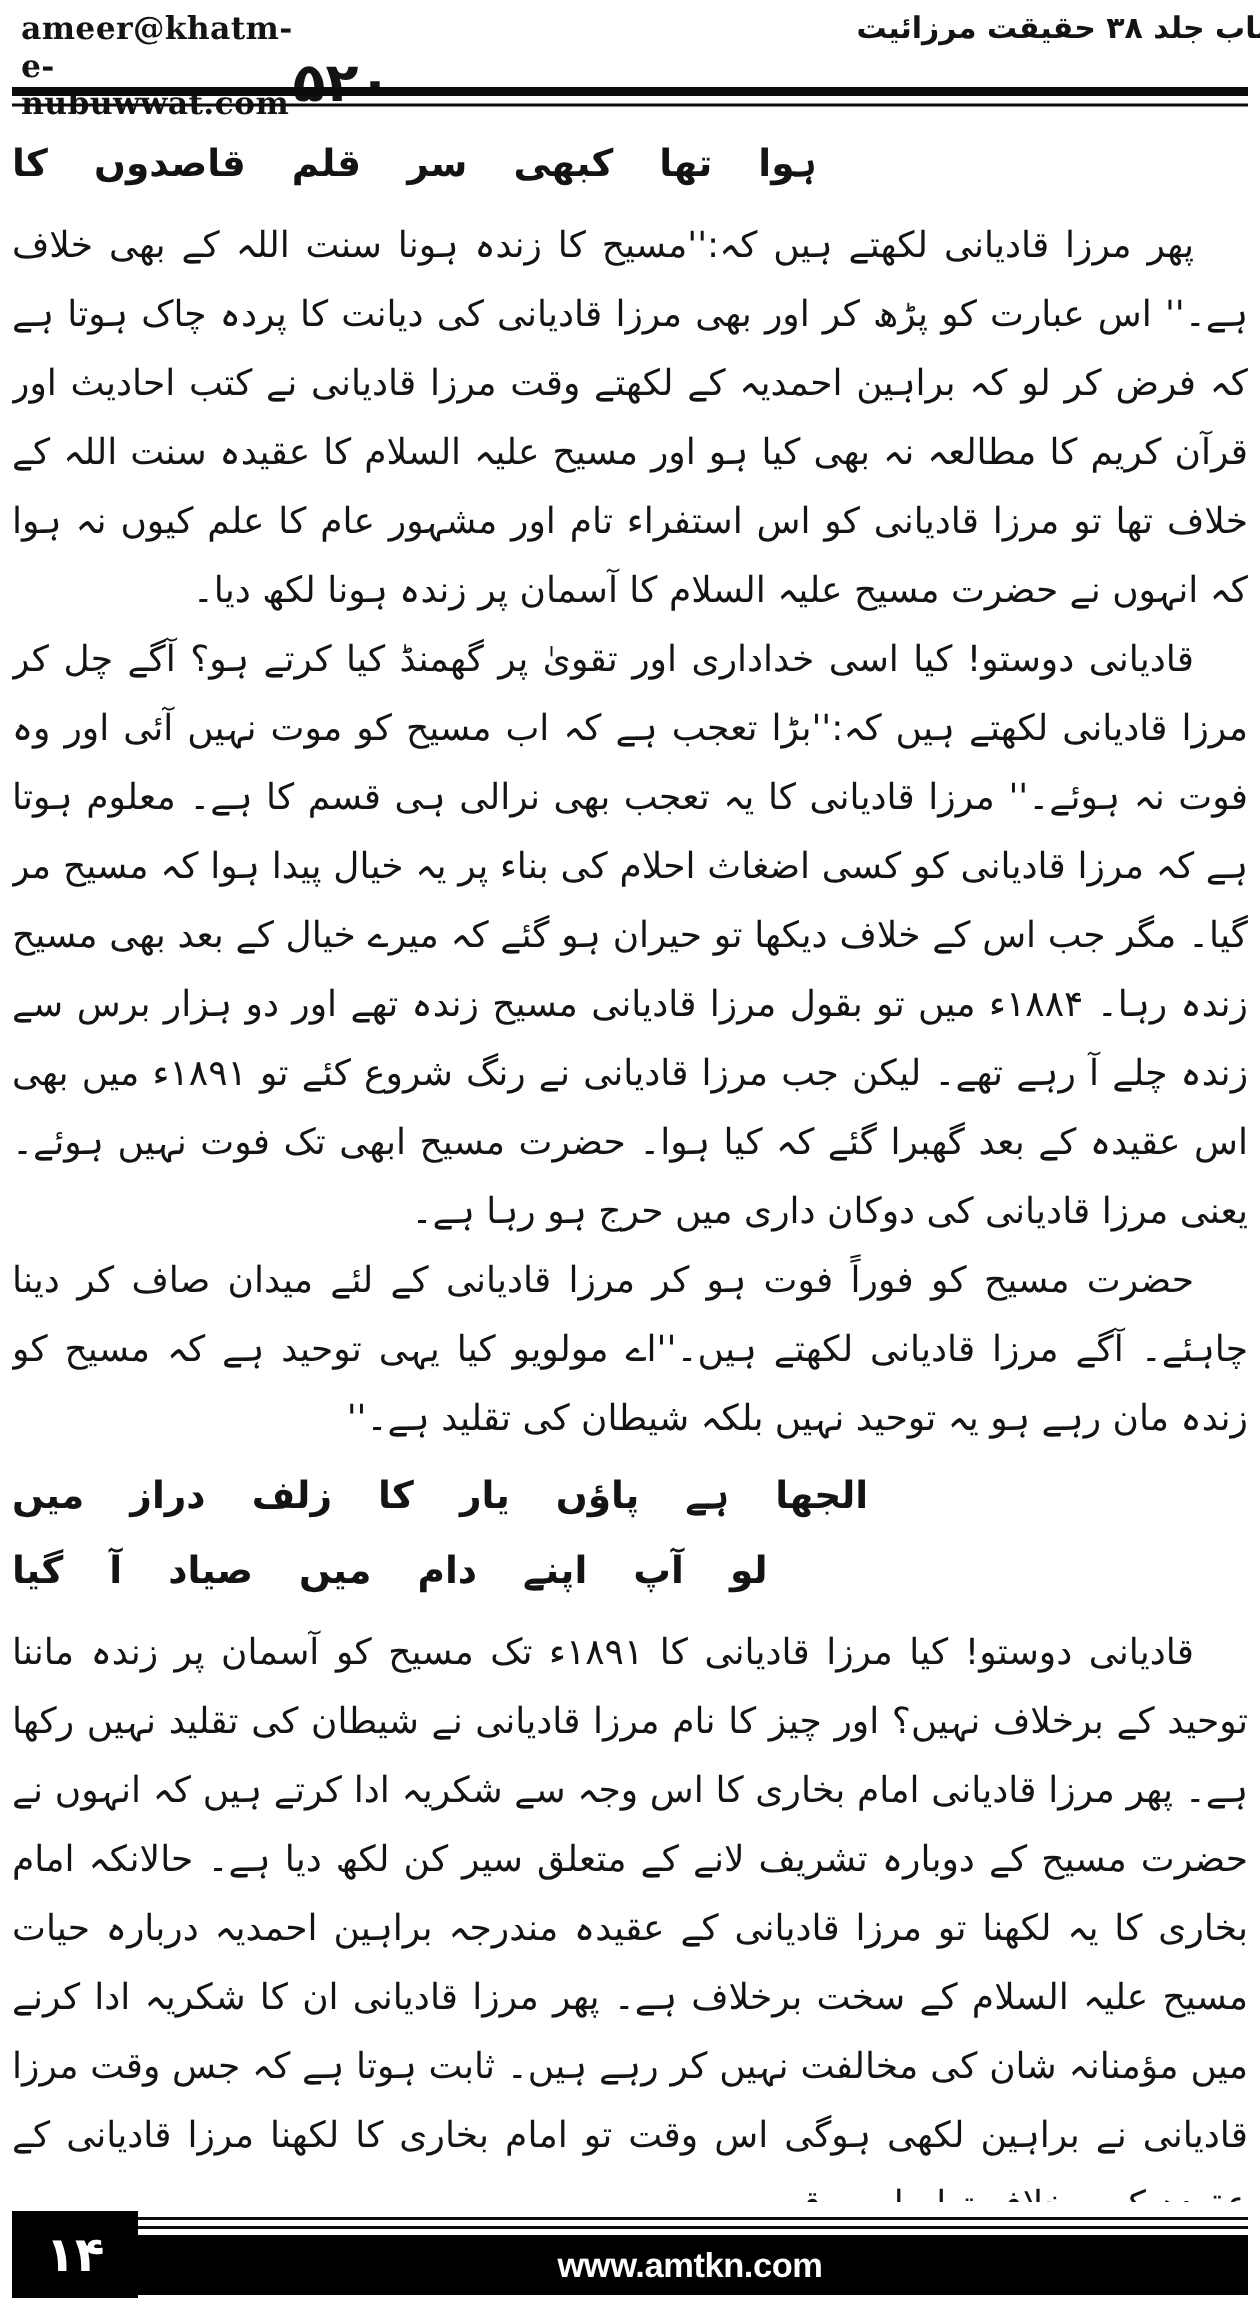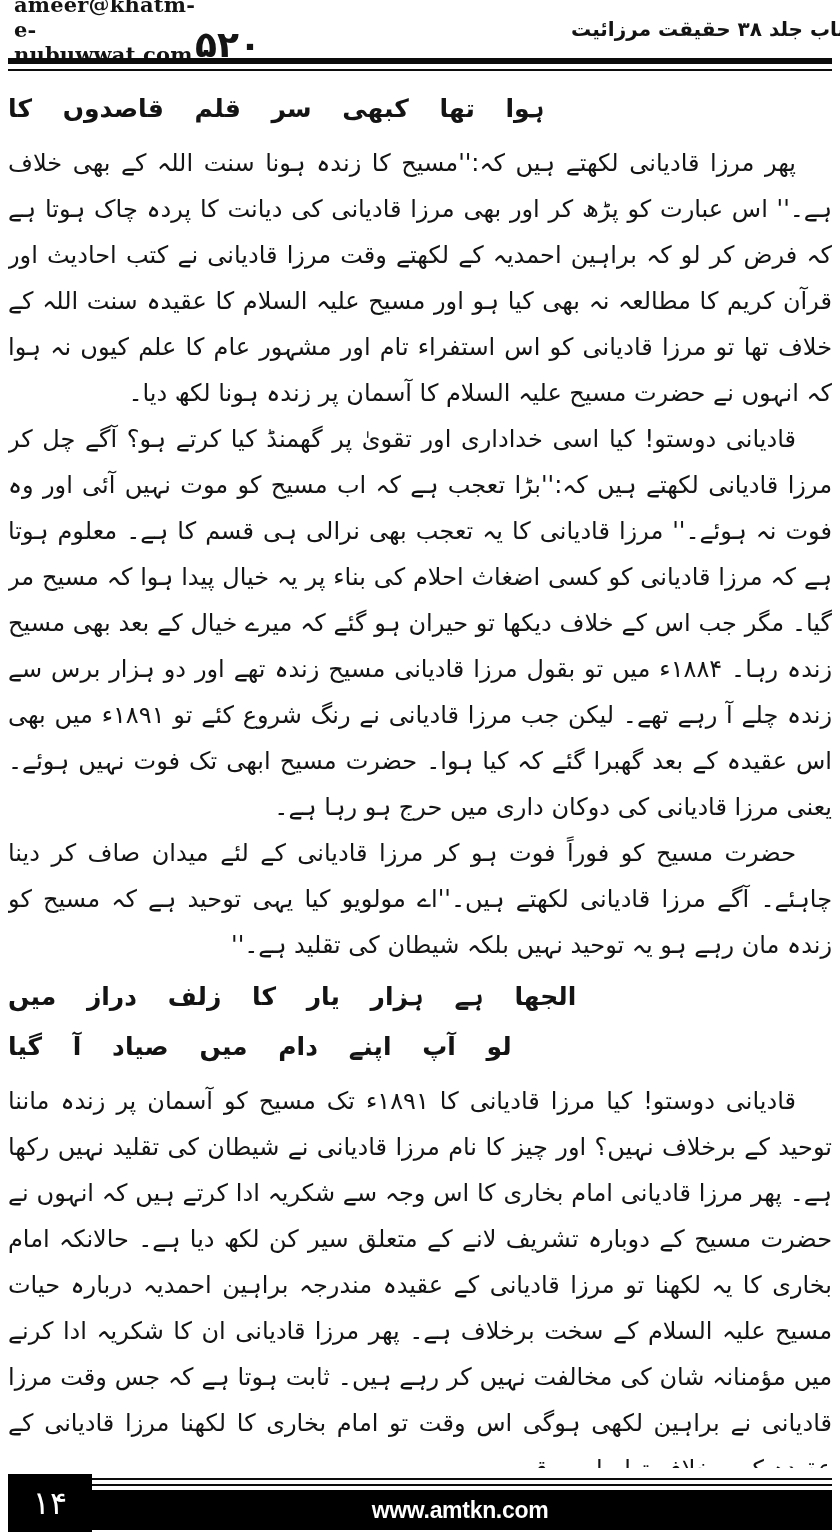--- a/index.html
+++ b/index.html
@@ -9,21 +9,21 @@
     font-family:"DejaVu Sans",sans-serif;
     position:relative;overflow:hidden;
   }
   .page{
     position:absolute;inset:0;
     background:#ffffff;color:#141414;
   }
   
   .header{
     position:absolute;top:6px;left:0;right:0;height:46px;
-    display:flex;align-items:center;justify-content:space-between;
+    display:flex;align-items:flex-start;justify-content:space-between;
     padding:0 14px;
   }
   .header-email{
     font-family:"DejaVu Serif",serif;font-weight:bold;font-size:21px;
     letter-spacing:.2px;direction:ltr;
   }
   .header-page-num{
     font-size:36px;font-weight:bold;direction:rtl;line-height:1;
     margin-right:310px;
     margin-top:32px;
@@ -53,21 +53,21 @@
     word-spacing:22px;line-height:50px;white-space:nowrap;
   }
   
   .footer-rule{position:absolute;left:88px;right:8px;height:0;}
   .footer-rule-1{bottom:60px;border-top:2px solid #0c0c0c;}
   .footer-rule-2{bottom:54px;border-top:2px solid #0c0c0c;}
   .footer-num{
     position:absolute;left:8px;bottom:8px;width:84px;height:58px;
     background:#000;color:#fff;
     display:flex;align-items:center;justify-content:center;
-    font-size:32px;font-weight:normal;direction:rtl;
+    font-size:32px;font-weight:bold;direction:rtl;
   }
   .footer-bar{
     position:absolute;left:88px;right:8px;bottom:10px;height:40px;
     background:#000;color:#fff;
     display:flex;align-items:center;justify-content:center;gap:32px;
     font-family:"Liberation Sans",sans-serif;
     font-weight:bold;font-size:23px;letter-spacing:-0.3px;
     white-space:nowrap;direction:ltr;
   }
 </style>
@@ -89,21 +89,21 @@
 
     <div class="couplet">
       <div class="verse">ہوا تھا کبھی سر قلم قاصدوں کا</div>
     </div>
 
     <p class="para">پھر مرزا قادیانی لکھتے ہیں کہ:''مسیح کا زندہ ہونا سنت اللہ کے بھی خلاف ہے۔'' اس عبارت کو پڑھ کر اور بھی مرزا قادیانی کی دیانت کا پردہ چاک ہوتا ہے کہ فرض کر لو کہ براہین احمدیہ کے لکھتے وقت مرزا قادیانی نے کتب احادیث اور قرآن کریم کا مطالعہ نہ بھی کیا ہو اور مسیح علیہ السلام کا عقیدہ سنت اللہ کے خلاف تھا تو مرزا قادیانی کو اس استفراء تام اور مشہور عام کا علم کیوں نہ ہوا کہ انہوں نے حضرت مسیح علیہ السلام کا آسمان پر زندہ ہونا لکھ دیا۔</p>
     <p class="para">قادیانی دوستو! کیا اسی خداداری اور تقویٰ پر گھمنڈ کیا کرتے ہو؟ آگے چل کر مرزا قادیانی لکھتے ہیں کہ:''بڑا تعجب ہے کہ اب مسیح کو موت نہیں آئی اور وہ فوت نہ ہوئے۔'' مرزا قادیانی کا یہ تعجب بھی نرالی ہی قسم کا ہے۔ معلوم ہوتا ہے کہ مرزا قادیانی کو کسی اضغاث احلام کی بناء پر یہ خیال پیدا ہوا کہ مسیح مر گیا۔ مگر جب اس کے خلاف دیکھا تو حیران ہو گئے کہ میرے خیال کے بعد بھی مسیح زندہ رہا۔ ۱۸۸۴ء میں تو بقول مرزا قادیانی مسیح زندہ تھے اور دو ہزار برس سے زندہ چلے آ رہے تھے۔ لیکن جب مرزا قادیانی نے رنگ شروع کئے تو ۱۸۹۱ء میں بھی اس عقیدہ کے بعد گھبرا گئے کہ کیا ہوا۔ حضرت مسیح ابھی تک فوت نہیں ہوئے۔ یعنی مرزا قادیانی کی دوکان داری میں حرج ہو رہا ہے۔</p>
     <p class="para">حضرت مسیح کو فوراً فوت ہو کر مرزا قادیانی کے لئے میدان صاف کر دینا چاہئے۔ آگے مرزا قادیانی لکھتے ہیں۔''اے مولویو کیا یہی توحید ہے کہ مسیح کو زندہ مان رہے ہو یہ توحید نہیں بلکہ شیطان کی تقلید ہے۔''</p>
 
     <div class="couplet">
-      <div class="verse">الجھا ہے ہزار یار کا زلف دراز میں</div>
+      <div class="verse">الجھا ہے پاؤں یار کا زلف دراز میں</div>
       <div class="verse">لو آپ اپنے دام میں صیاد آ گیا</div>
     </div>
 
     <p class="para">قادیانی دوستو! کیا مرزا قادیانی کا ۱۸۹۱ء تک مسیح کو آسمان پر زندہ ماننا توحید کے برخلاف نہیں؟ اور چیز کا نام مرزا قادیانی نے شیطان کی تقلید نہیں رکھا ہے۔ پھر مرزا قادیانی امام بخاری کا اس وجہ سے شکریہ ادا کرتے ہیں کہ انہوں نے حضرت مسیح کے دوبارہ تشریف لانے کے متعلق سیر کن لکھ دیا ہے۔ حالانکہ امام بخاری کا یہ لکھنا تو مرزا قادیانی کے عقیدہ مندرجہ براہین احمدیہ دربارہ حیات مسیح علیہ السلام کے سخت برخلاف ہے۔ پھر مرزا قادیانی ان کا شکریہ ادا کرنے میں مؤمنانہ شان کی مخالفت نہیں کر رہے ہیں۔ ثابت ہوتا ہے کہ جس وقت مرزا قادیانی نے براہین لکھی ہوگی اس وقت تو امام بخاری کا لکھنا مرزا قادیانی کے عقیدہ کے برخلاف تھا۔ اس وقت</p>
 
   </main>
 
   <div class="footer-rule footer-rule-1"></div>
   <div class="footer-rule footer-rule-2"></div>
 

